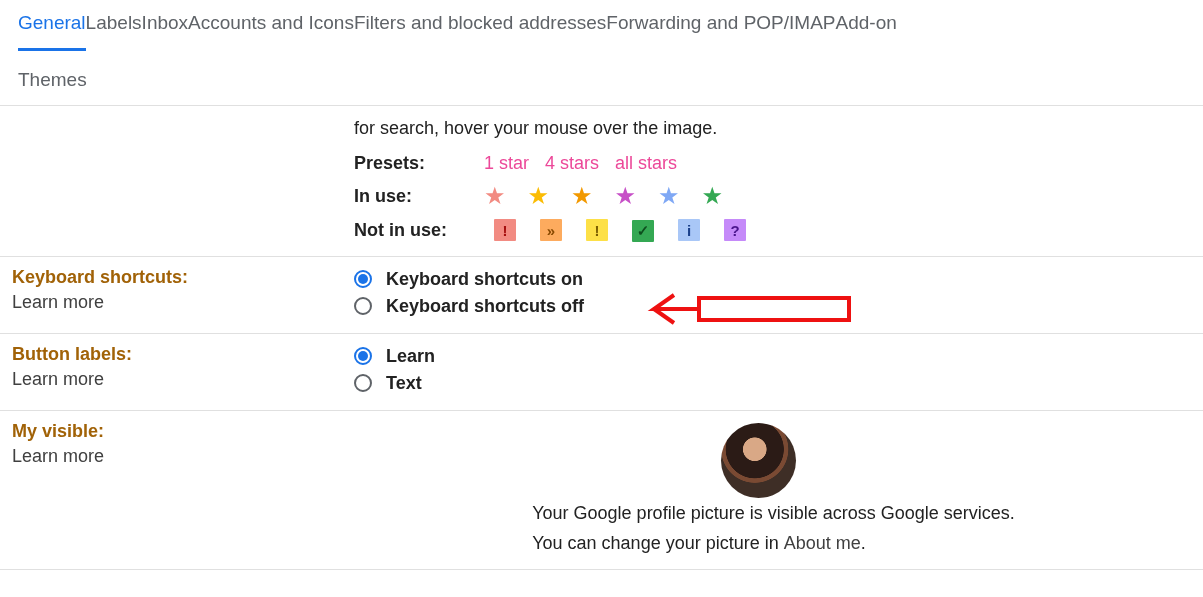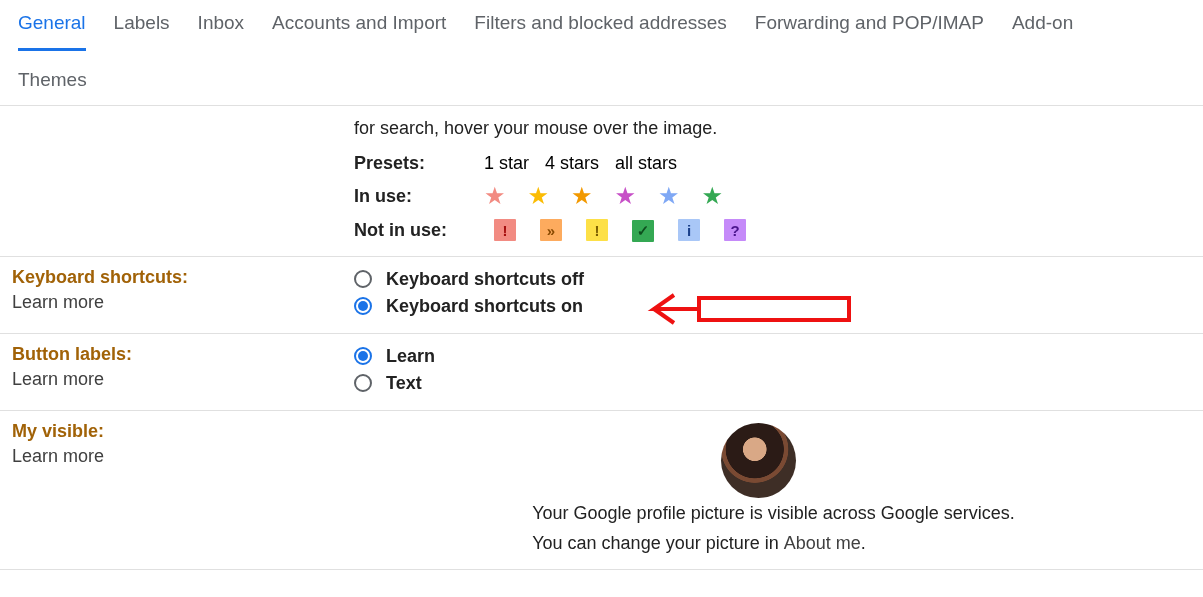--- a/index.html
+++ b/index.html
@@ -8,21 +8,20 @@
     font-family: Arial, Helvetica, sans-serif;
     font-size: 18px;
     color: #222;
     background: #fff;
     width: 1203px;
     overflow: hidden;
   }
   .tabs {
     display: flex;
     flex-wrap: wrap;
-    gap: 28px;
     padding: 12px 18px 0 18px;
   }
   .tab {
     color: #5f6368;
     font-size: 19px;
     padding-bottom: 14px;
     cursor: pointer;
     white-space: nowrap;
   }
   .tab.active {
@@ -62,21 +61,21 @@
     font-size: 18px;
   }
   .link {
     color: #404040;
     font-size: 18px;
     cursor: pointer;
     margin-top: 4px;
     display: inline-block;
   }
   .preset-link {
-    color: #000000;
+    color: #ec4899;
     cursor: pointer;
     margin-right: 16px;
   }
   .row {
     display: flex;
     align-items: center;
     margin-bottom: 10px;
   }
   .row-label {
     font-weight: bold;
@@ -161,21 +160,21 @@
     padding-bottom: 14px;
   }
 </style>
 </head>
 <body>
 
 <div class="tabs">
   <div class="tab active">General</div>
   <div class="tab">Labels</div>
   <div class="tab">Inbox</div>
-  <div class="tab">Accounts and Import</div>
+  <div class="tab">Accounts and Icons</div>
   <div class="tab">Filters and blocked addresses</div>
   <div class="tab">Forwarding and POP/IMAP</div>
   <div class="tab">Add-on</div>
 </div>
 <div class="tabs-row2">
   <span class="tab" style="padding-bottom:0">Themes</span>
 </div>
 <hr class="divider">
 
 <div class="section">
@@ -199,26 +198,26 @@
   </div>
 </div>
 
 <div class="section">
   <div class="leftcol">
     <div class="label-strong">Keyboard shortcuts:</div>
     <span class="link">Learn more</span>
   </div>
   <div class="rightcol">
     <div class="radio-row">
+      <span class="radio selected"></span>
+      <span class="radio-label">Keyboard shortcuts on</span>
+    </div>
+    <div class="radio-row">
       <span class="radio"></span>
       <span class="radio-label">Keyboard shortcuts off</span>
-    </div>
-    <div class="radio-row">
-      <span class="radio selected"></span>
-      <span class="radio-label">Keyboard shortcuts on</span>
     </div>
 
     <svg class="arrow" width="220" height="40">
       <g stroke="#e11" stroke-width="4" fill="none">
         <polyline points="55,20 10,20 30,6"></polyline>
         <polyline points="10,20 30,34"></polyline>
         <rect x="55" y="9" width="150" height="22" fill="none"></rect>
       </g>
     </svg>
   </div>

